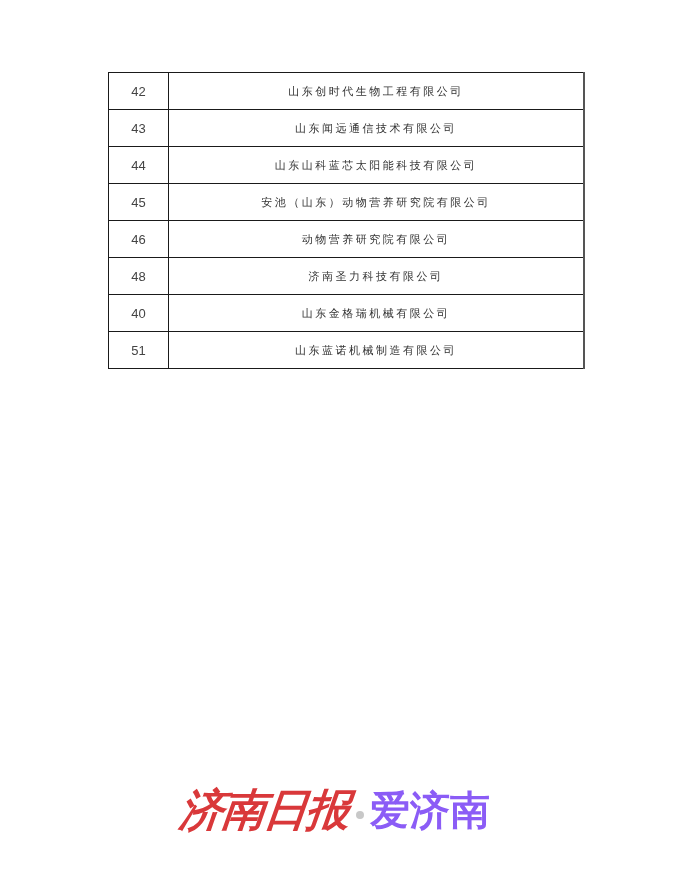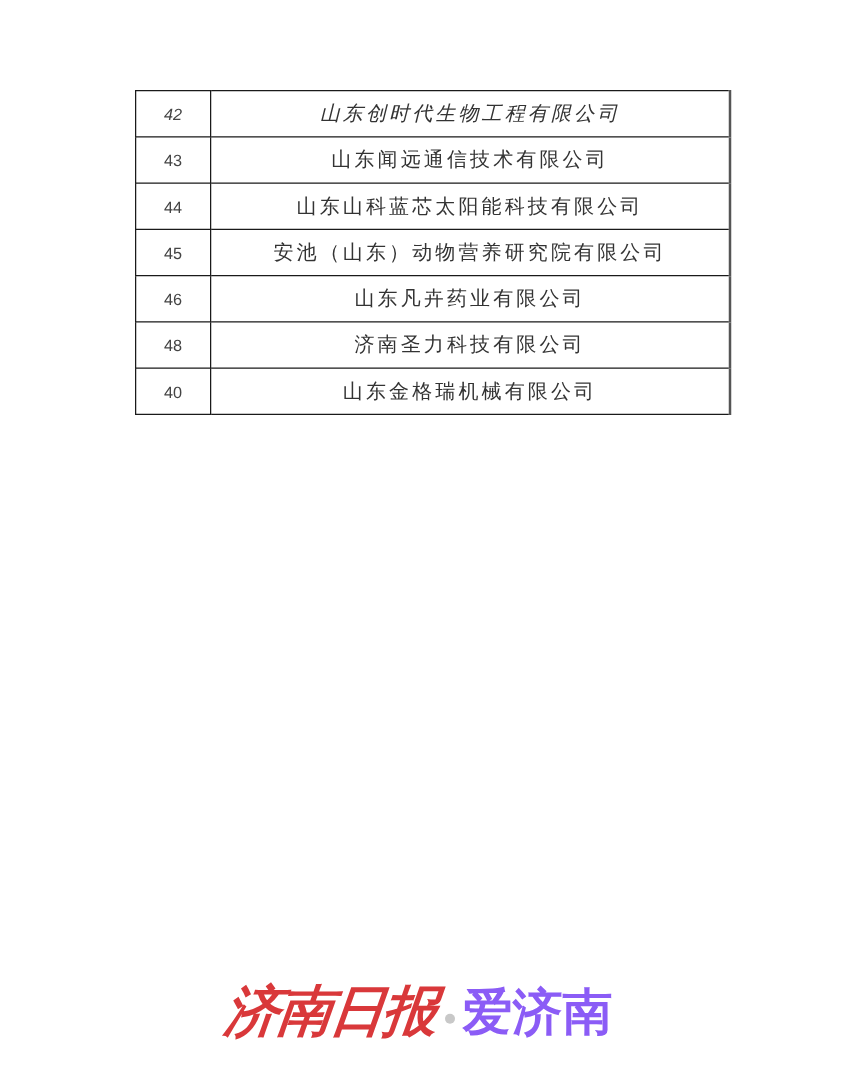--- a/index.html
+++ b/index.html
@@ -23,29 +23,29 @@
       table-layout: fixed;
     }
     .company-table td {
       border: 1px solid #1a1a1a;
       height: 36px;
       padding: 0;
       text-align: center;
       vertical-align: middle;
       color: #333333;
     }
-    .company-table tr:first-child td { border-top-width: 1px; font-style: italic; }
+    .company-table tr:first-child td { border-top-width: 1px; }
     .company-table td.num {
       width: 59px;
       font-family: "Liberation Sans", sans-serif;
       font-size: 13px;
       color: #444444;
     }
     .company-table td.name {
-      font-size: 16px;
+      font-size: 11px;
       letter-spacing: 2.5px;
       color: #333333;
     }
     .company-table td:last-child { border-right: 2px solid #555555; }
 
     .logo {
       position: absolute;
       left: 180px;
       top: 782px;
       width: 340px;
@@ -95,29 +95,33 @@
     <tr>
       <td class="num">44</td>
       <td class="name">山东山科蓝芯太阳能科技有限公司</td>
     </tr>
     <tr>
       <td class="num">45</td>
       <td class="name">安池（山东）动物营养研究院有限公司</td>
     </tr>
     <tr>
       <td class="num">46</td>
-      <td class="name">山东凡卉药业有限公司</td>
+      <td class="name">动物营养研究院有限公司</td>
     </tr>
     <tr>
       <td class="num">48</td>
       <td class="name">济南圣力科技有限公司</td>
     </tr>
     <tr>
       <td class="num">40</td>
       <td class="name">山东金格瑞机械有限公司</td>
+    </tr>
+    <tr>
+      <td class="num">51</td>
+      <td class="name">山东蓝诺机械制造有限公司</td>
     </tr>
   </tbody>
 </table>
 
 <div class="logo">
   <span class="logo-red">济南日报</span>
   <span class="logo-dot"></span>
   <span class="logo-blue">爱济南</span>
 </div>
 

